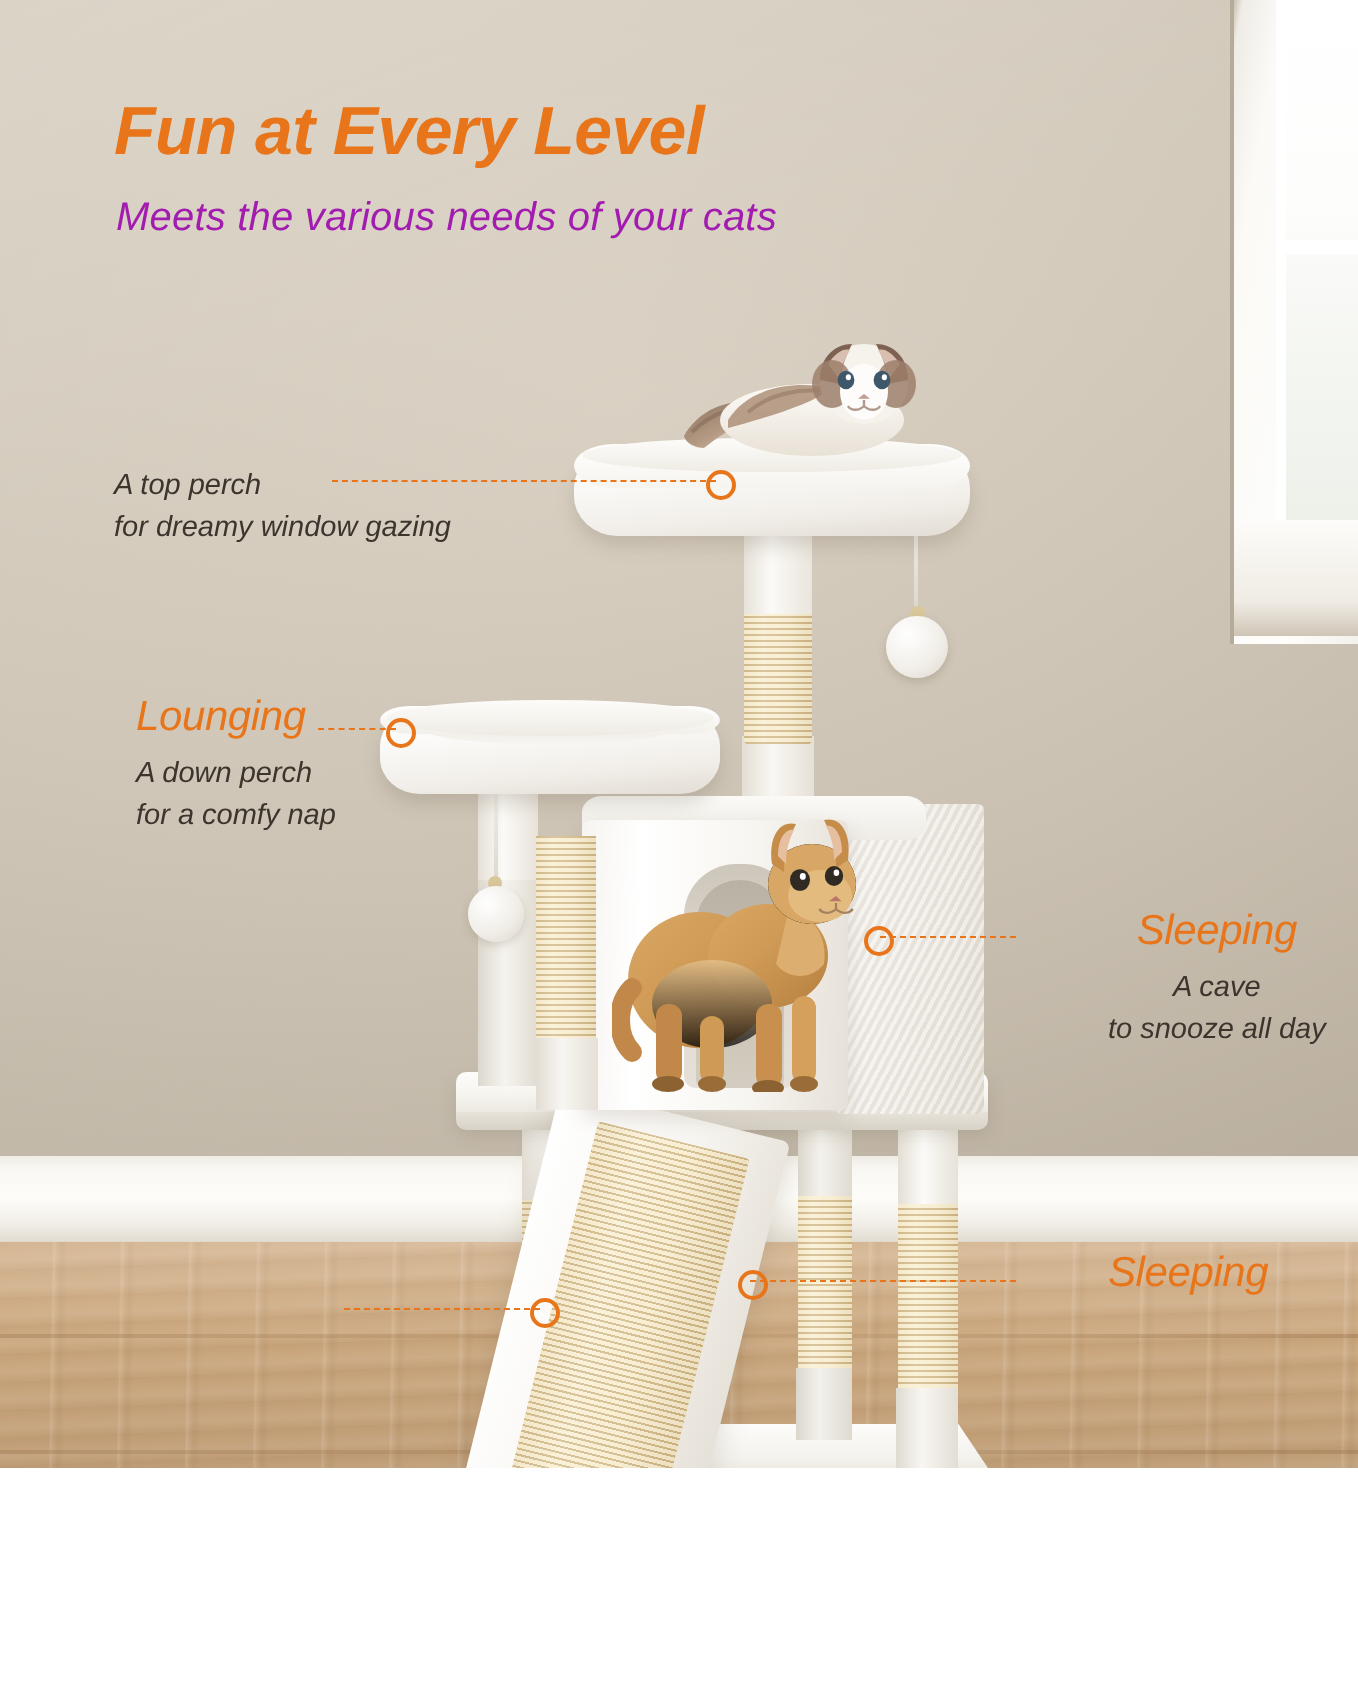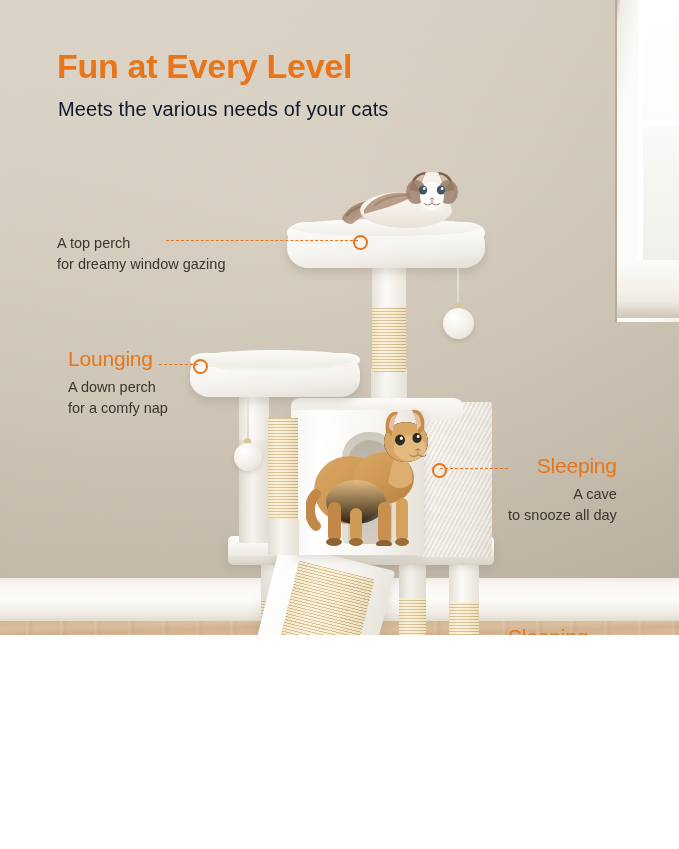--- a/index.html
+++ b/index.html
@@ -1,20 +1,21 @@
 <!DOCTYPE html>
 <html><head>
 <meta charset="utf-8">
 <style>
   html,body{margin:0;padding:0;background:#fff;}
   body{font-family:"Liberation Sans","DejaVu Sans",sans-serif;}
 
   #stage{
-    position:relative;width:679px;height:635px;overflow:hidden;
+    position:relative;width:679px;height:734px;overflow:hidden;
     background:#cdc3b4;
+    font-style:italic;
   }
 
   
   .wall{
     position:absolute;left:0;top:0;width:679px;height:600px;
     background:
       radial-gradient(ellipse 820px 560px at 46% 34%, #d6cdbf 0%, #cdc4b5 46%, #c4baaa 78%, #bcb2a2 100%);
   }
   .wall-sheen{
     position:absolute;left:0;top:0;width:679px;height:600px;
@@ -219,31 +220,31 @@
   .cat-top{position:absolute;left:340px;top:166px;width:124px;height:66px;}
   .cat-mid{position:absolute;left:306px;top:398px;width:130px;height:148px;}
 
   
   .h1{
     position:absolute;left:57px;top:47px;
     font-size:34px;font-weight:bold;color:#e8751a;letter-spacing:-.3px;
   }
   .h2{
     position:absolute;left:58px;top:98px;
-    font-size:20px;color:#0f172a;letter-spacing:.1px;
+    font-size:20px;color:#a21caf;letter-spacing:.1px;
   }
 
   .callout{position:absolute;}
   .callout .title{
     font-size:21px;color:#e8751a;white-space:nowrap;letter-spacing:-.2px;
   }
   .callout .desc{
     margin-top:6px;font-size:14.5px;line-height:21px;color:#3b352e;white-space:pre-line;
   }
-  .callout.right .title,.callout.right .desc{text-align:right;}
+  .callout.right .title,.callout.right .desc{text-align:center;margin-left:46px;}
 
   
   .leader{
     position:absolute;height:0;
     border-top:1.6px dashed #e8751a;
   }
   .dot{
     position:absolute;width:11px;height:11px;border-radius:50%;
     border:2.2px solid #e8751a;background:transparent;
   }

